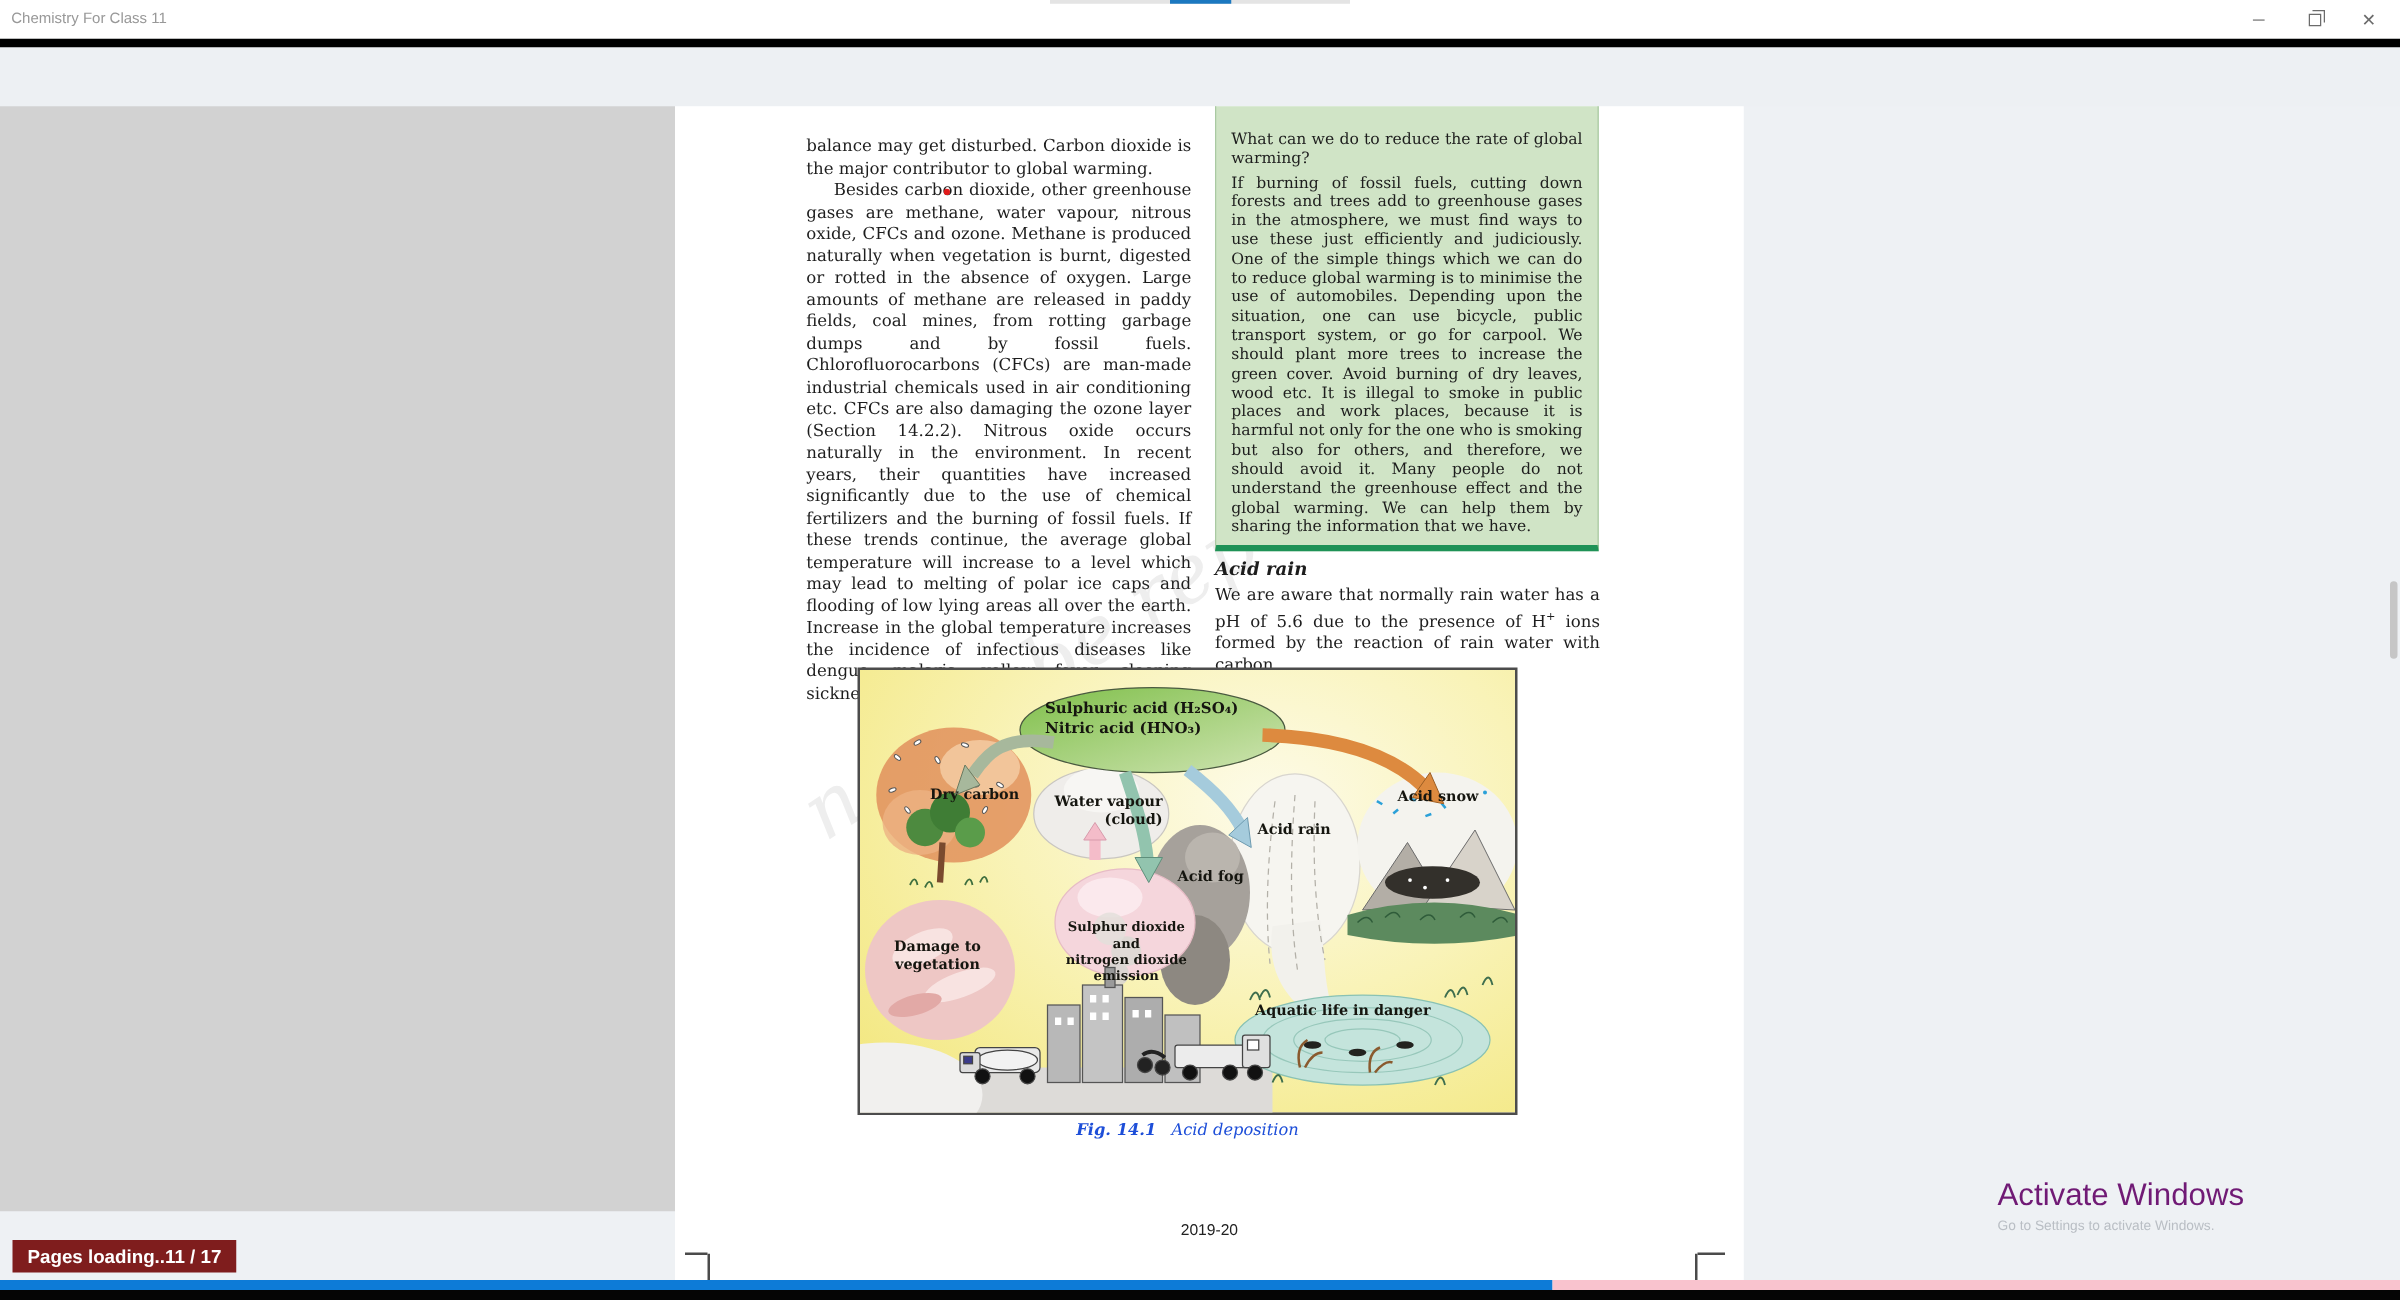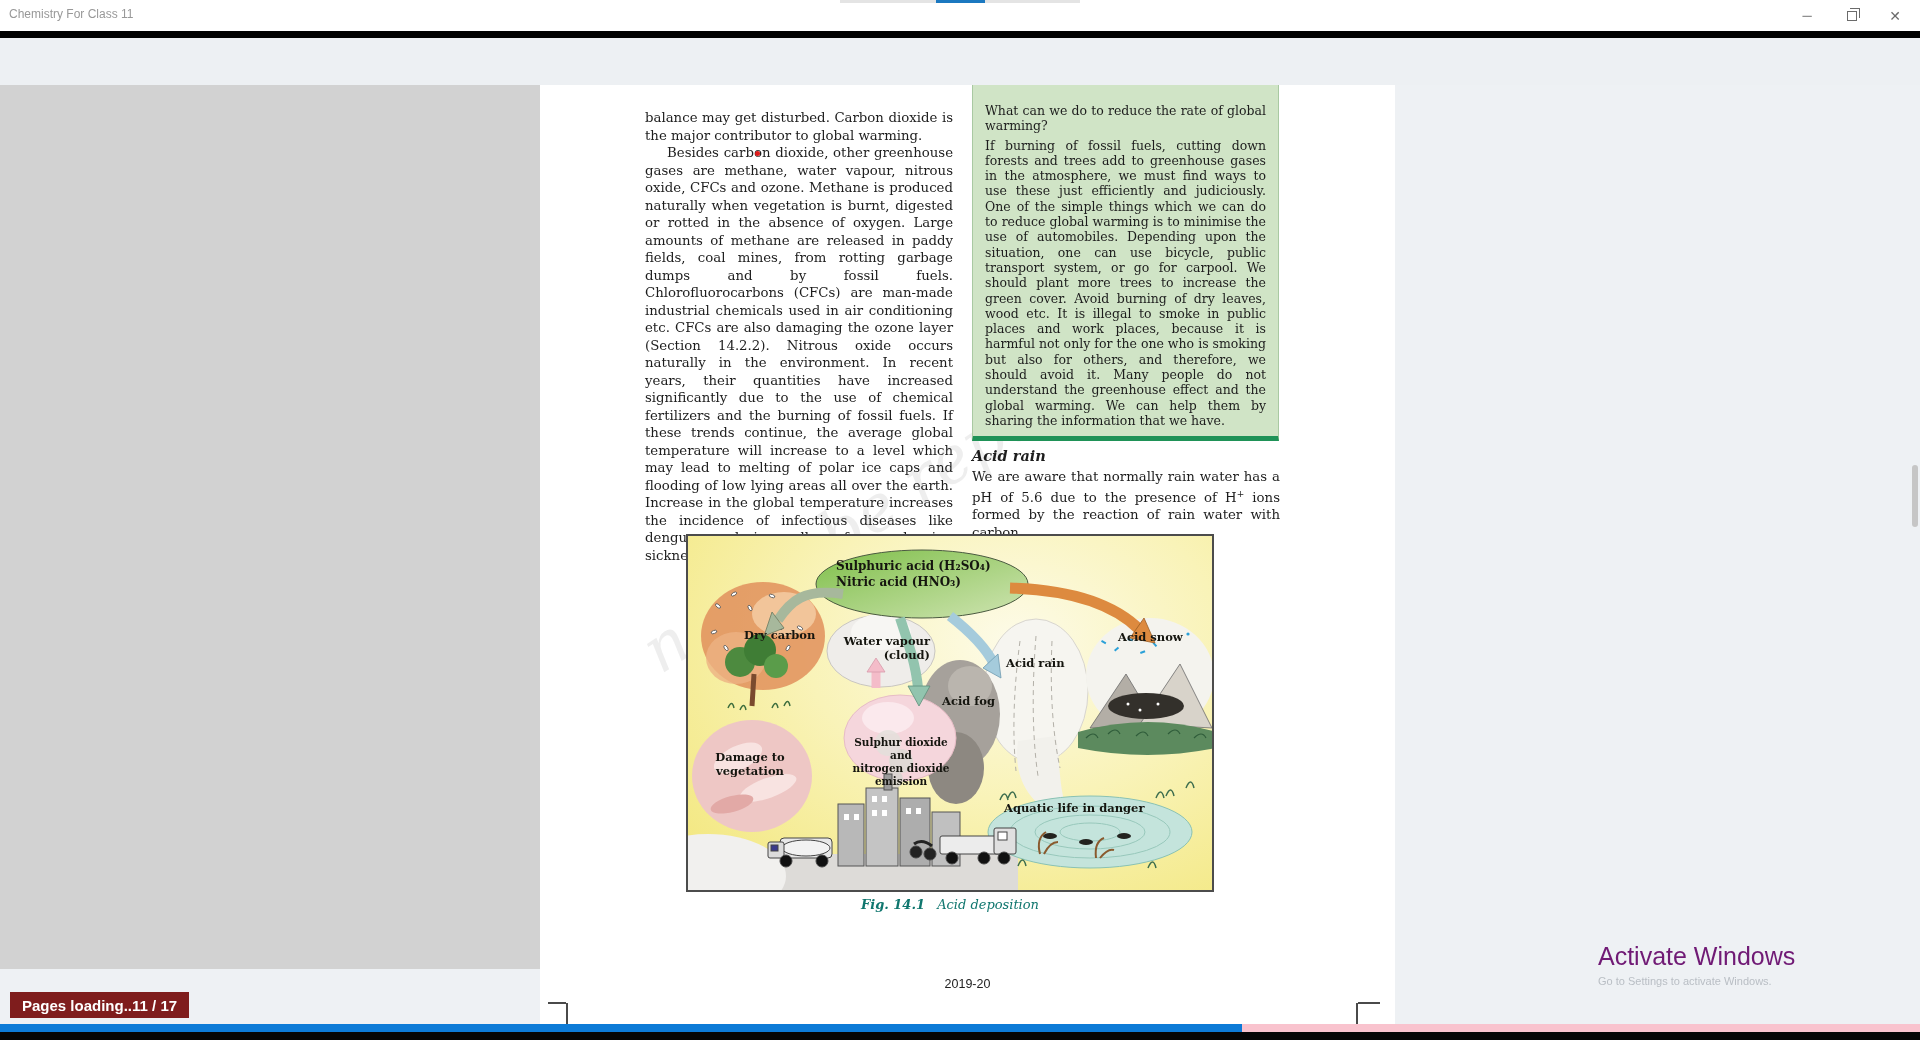--- a/index.html
+++ b/index.html
@@ -61,21 +61,21 @@
   #lbl-acids    { left:148px; top:22px;  font-size:12px; line-height:16px; }
   #lbl-dry      { left:56px;  top:92px;  }
   #lbl-vapour   { left:146px; top:98px;  width:96px;  text-align:right; }
   #lbl-emission { left:158px; top:172px; width:110px; text-align:center; font-size:10.5px; line-height:13px;margin-top:28px; }
   #lbl-fog      { left:254px; top:158px; }
   #lbl-rain     { left:318px; top:120px; }
   #lbl-snow     { left:430px; top:94px;text-align:right;  }
   #lbl-damage   { left:16px;  top:214px; width:92px;  text-align:center; }
   #lbl-aquatic  { left:316px; top:265px; }
   #fig-caption { left:686px; top:897px; width:528px; text-align:center; font-family:"DejaVu Serif",serif;
-                 font-size:13px; color:#0f766e; }
+                 font-size:13px; color:#1d4ed8; }
   #fig-caption .b { font-weight:bold; font-style:italic; }
   #fig-caption .i { font-style:italic; margin-left:8px; }
 
   #doc-footer { left:540px; top:977px; width:855px; text-align:center; font-size:12.5px; color:#222; }
 
   
   .cropline { background:#4a4a4a; }
   #crop-l-v { left:566px;  top:1003px; width:2px;  height:28px; }
   #crop-l-h { left:548px;  top:1002px; width:18px; height:2px;  }
   #crop-r-v { left:1356px; top:1003px; width:2px;  height:28px; }

